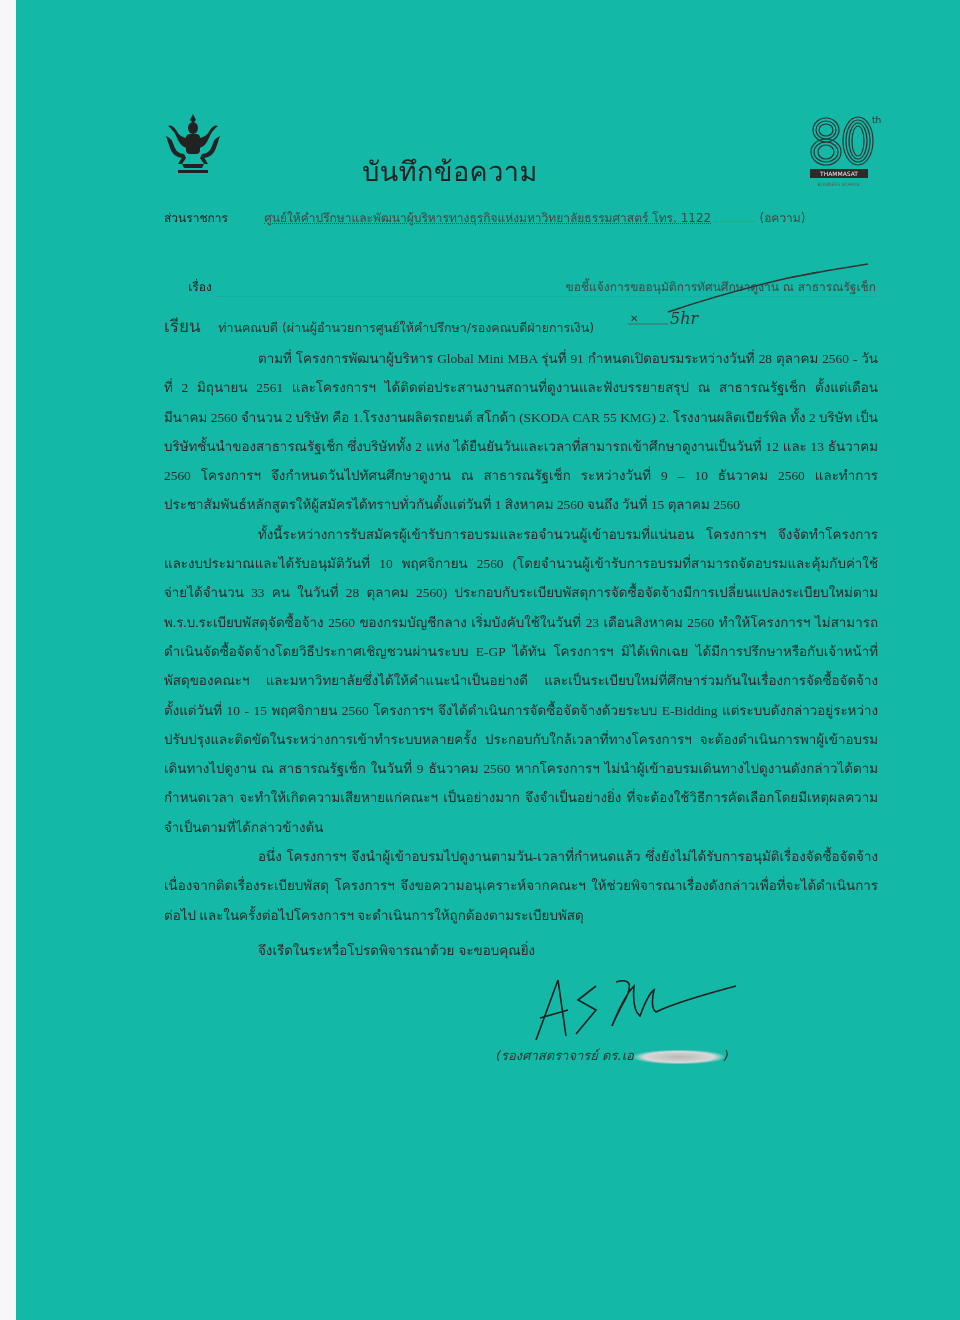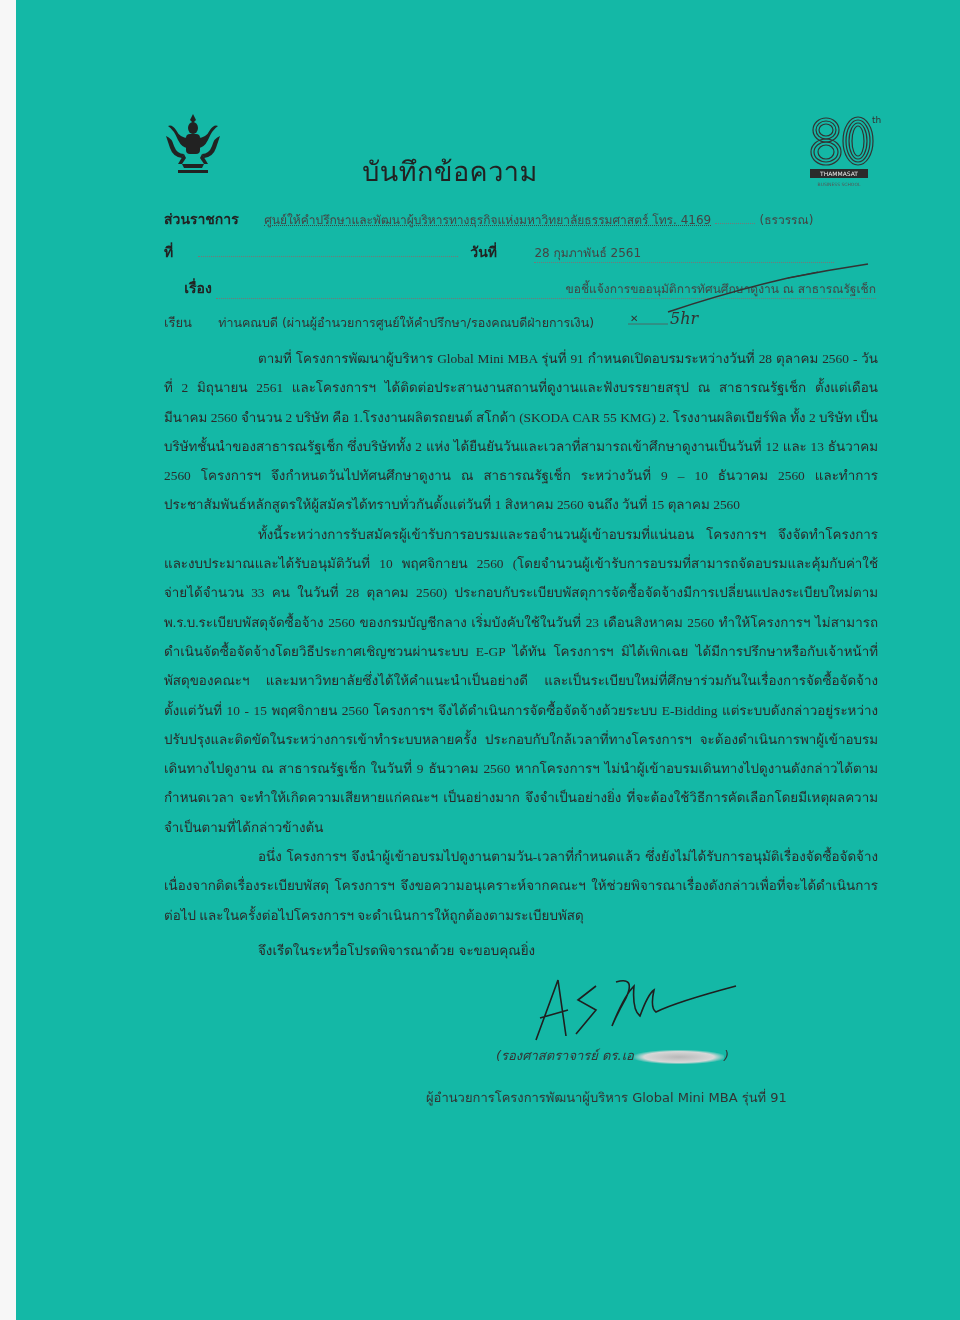--- a/index.html
+++ b/index.html
@@ -12,21 +12,21 @@
       color: #2a2a2a;
     }
     .page { position: absolute; left: 16px; top: 0; width: 960px; height: 1320px; background: #14b8a6; }
     .garuda { position: absolute; left: 148px; top: 112px; width: 58px; height: 66px; }
     .logo80 { position: absolute; left: 792px; top: 114px; width: 80px; height: 76px; }
     .title {
       position: absolute; left: 0; width: 868px; top: 150px; text-align: center;
       font-family: "DejaVu Sans", sans-serif; font-size: 27px; color: #222; letter-spacing: 0.5px;
     }
     .hdr-row { position: absolute; left: 148px; width: 712px; font-size: 13px; color: #333; white-space: nowrap; }
-    .hdr-label { font-weight: bold; font-size: 14px; color: #222; display: inline-block; }
+    .hdr-label { font-weight: normal; font-size: 12px; color: #222; display: inline-block; }
     .dotted { border-bottom: 1px dotted #777; display: inline-block; }
     .hw { font-size: 12px; color: #444; text-decoration: underline; text-decoration-style: dotted; }
     .sign-scribble { position: absolute; }
     .body-text {
       position: absolute; left: 148px; width: 714px;
       font-size: 13.4px; line-height: 29.3px; color: #2b2b2b; font-family: Liberation Serif, serif;
     }
     .body-text p { margin: 0; text-align: justify; text-align-last: left; }
     .indent { text-indent: 94px; }
     .closing { position: absolute; left: 242px; top: 940px; font-size: 13.4px; }
@@ -73,43 +73,35 @@
       <rect x="2" y="55" width="58" height="9" fill="#2b2b2b"></rect>
       <text x="31" y="62" font-size="6" fill="#eee" text-anchor="middle" font-family="DejaVu Sans, sans-serif">THAMMASAT</text>
       <text x="31" y="72" font-size="4.5" fill="#555" text-anchor="middle" font-family="DejaVu Sans, sans-serif">BUSINESS SCHOOL</text>
     </svg>
   </div>
 
   <div class="title">บันทึกข้อความ</div>
 
   <div class="hdr-row" style="top:208px;">
     <span class="hdr-label" style="width:96px;">ส่วนราชการ</span>
-    <span class="hw">ศูนย์ให้คำปรึกษาและพัฒนาผู้บริหารทางธุรกิจแห่งมหาวิทยาลัยธรรมศาสตร์ โทร. 4169</span>
+    <span class="hw">ศูนย์ให้คำปรึกษาและพัฒนาผู้บริหารทางธุรกิจแห่งมหาวิทยาลัยธรรมศาสตร์ โทร. 1122</span>
     <span class="dotted" style="width:40px;"></span>
-    <span class="hw" style="text-decoration:none;">(ธรวรรณ)</span>
+    <span class="hw" style="text-decoration:none;">(อความ)</span>
   </div>
 
-  <div class="hdr-row" style="top:241px;">
-    <span class="hdr-label" style="width:30px;">ที่</span>
-    <span class="dotted" style="width:260px;"></span>
-    <span class="hdr-label" style="margin-left:8px;width:60px;">วันที่</span>
-    <span class="dotted" style="width:300px;">
-      <span class="hw" style="text-decoration:none;">28 กุมภาพันธ์ 2561</span>
-    </span>
-  </div>
 
   <div class="hdr-row" style="top:277px;text-align:right;">
     <span class="hdr-label" style="width:44px;">เรื่อง</span>
     <span class="dotted" style="width:660px;">
       <span class="hw" style="text-decoration:none;">ขอชี้แจ้งการขออนุมัติการทัศนศึกษาดูงาน ณ สาธารณรัฐเช็ก</span>
     </span>
   </div>
 
   <div class="hdr-row" style="top:312px;">
-    <span style="display:inline-block;width:50px;font-size:13px;">เรียน</span>
+    <span style="display:inline-block;width:50px;font-size:17px;">เรียน</span>
     <span style="font-size:12.5px;">ท่านคณบดี (ผ่านผู้อำนวยการศูนย์ให้คำปรึกษา/รองคณบดีฝ่ายการเงิน)</span>
   </div>
 
   <svg class="sign-scribble" style="left:612px;top:262px;" width="250" height="70" viewBox="0 0 250 70">
     <path d="M40 50 q60 -20 120 -34 q40 -8 80 -14" fill="none" stroke="#333" stroke-width="1.5"></path>
     <path d="M160 16 q20 -4 30 -6" fill="none" stroke="#333" stroke-width="1.2"></path>
     <text x="42" y="62" font-size="16" font-style="italic" fill="#333" font-family="DejaVu Serif, serif">5hr</text>
     <text x="2" y="60" font-size="10" fill="#333" font-family="DejaVu Serif, serif">✕</text>
     <line x1="0" y1="62" x2="40" y2="62" stroke="#555" stroke-width="0.8"></line>
   </svg>
@@ -126,15 +118,14 @@
     <g fill="none" stroke="#1f1f1f" stroke-width="1.6">
       <path d="M10 70 L32 10 L40 66 M14 48 L42 40"></path>
       <path d="M70 16 L52 30 L70 40 L50 64"></path>
       <path d="M90 12 q20 -6 10 16 q-8 14 -14 28 q12 -30 22 -40 q-2 24 6 30 q8 -22 14 -26 q-4 18 2 22 q20 -10 80 -26"></path>
     </g>
   </svg>
 
   <div class="signer-name">
     <span>(รองศาสตราจารย์ ดร.เอ</span><span class="smudge"></span><span>)</span>
   </div>
-  <div class="signer-title">ผู้อำนวยการโครงการพัฒนาผู้บริหาร Global Mini MBA รุ่นที่ 91</div>
 
 </div>
 
 </body></html>

